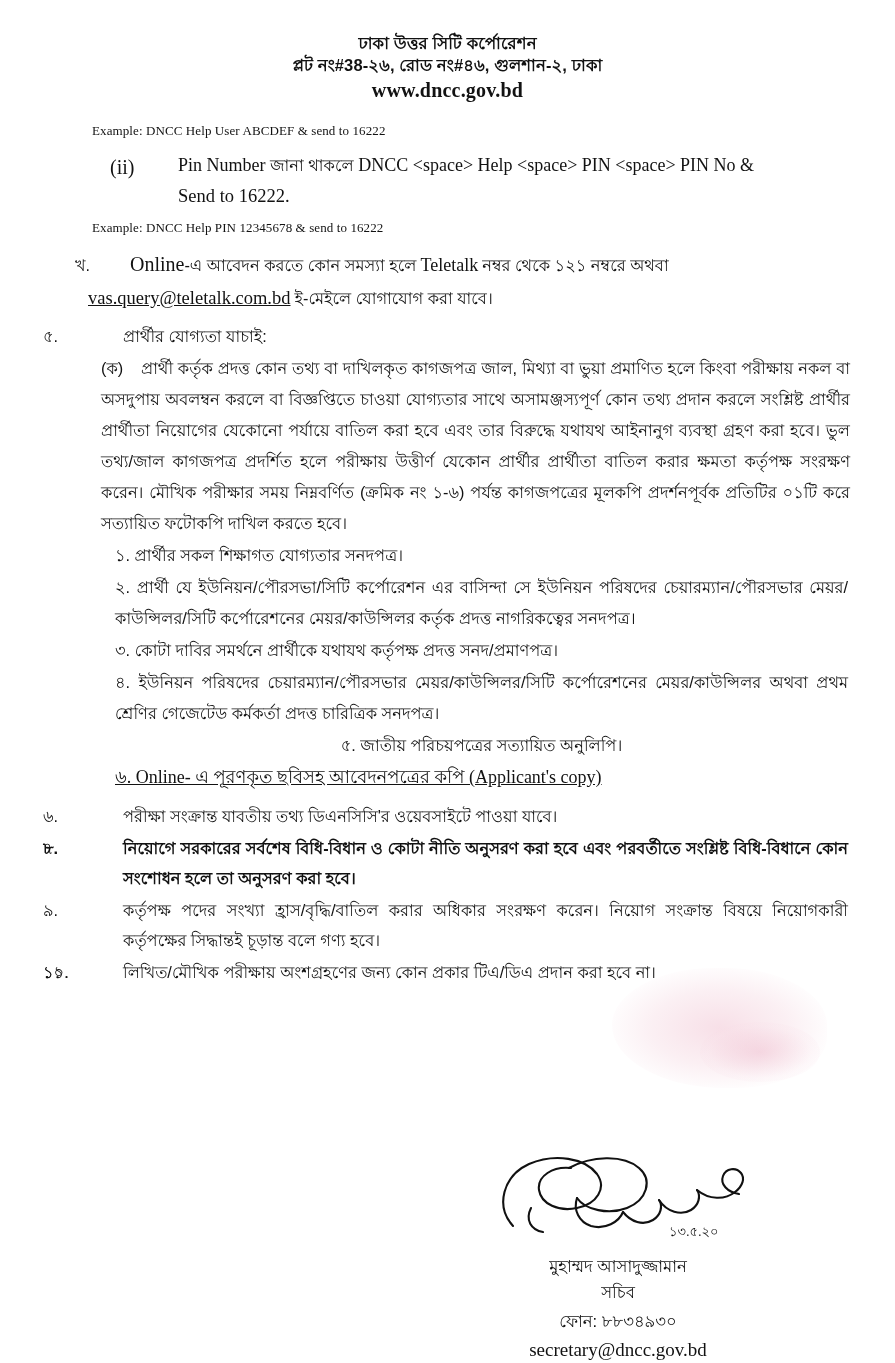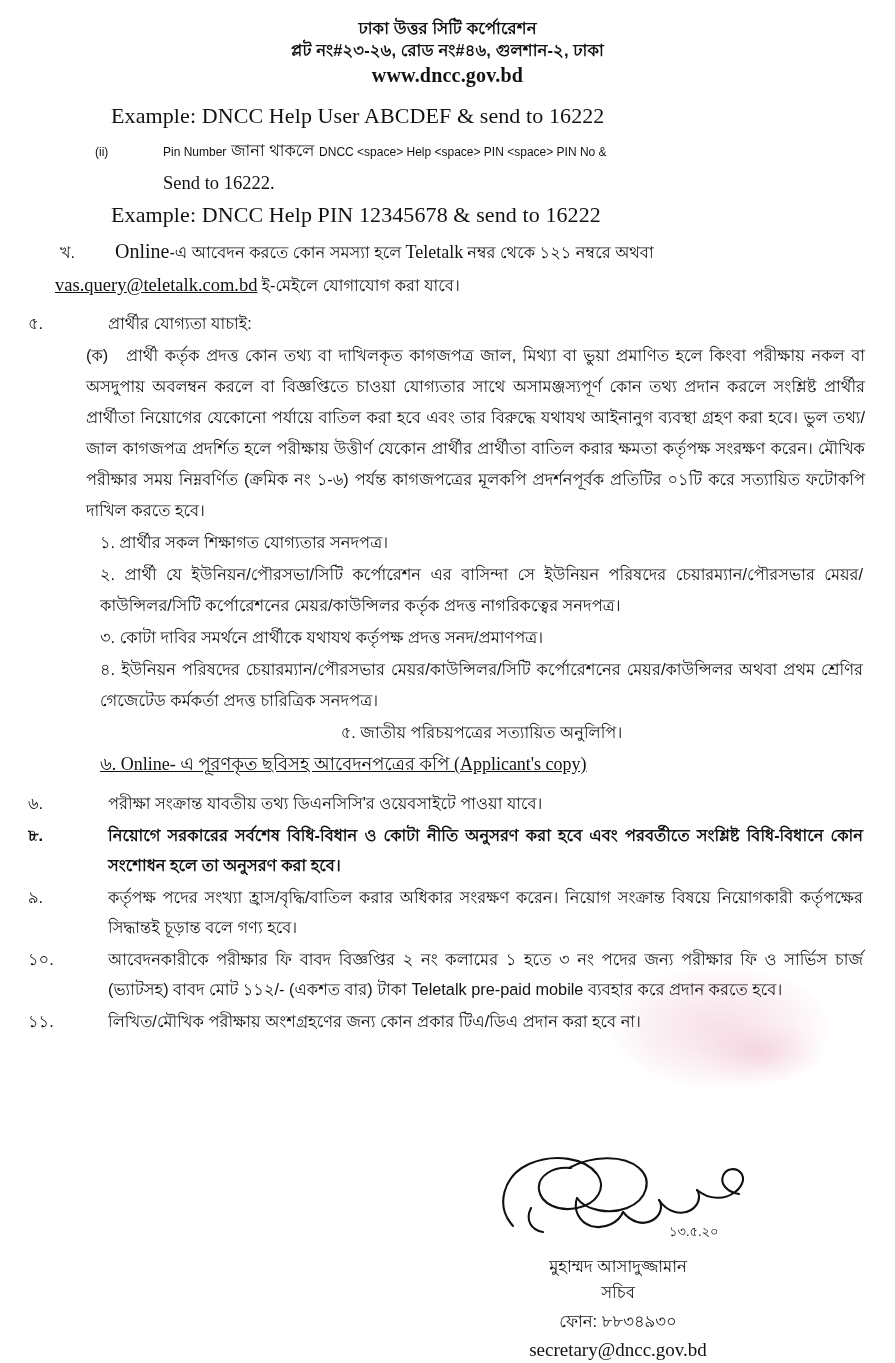--- a/index.html
+++ b/index.html
@@ -45,21 +45,21 @@
                 rgba(231,160,185,0.30) 0%,
                 rgba(246,214,226,0.12) 60%,
                 rgba(255,255,255,0) 100%);
     pointer-events: none;
     z-index: 0;
   }
 
   .page {
     position: relative;
     z-index: 2;
-    padding: 0;
+    padding: 15px;
   }
 
   
   .letterhead {
     text-align: center;
     padding-top: 18px;
   }
   .lh-line1, .lh-line2 {
     font-family: "Liberation Sans", "DejaVu Sans", sans-serif;
     font-weight: bold;
@@ -86,63 +86,63 @@
     font-size: 18px;
     line-height: 30px;
   }
 
   .block { position: relative; }
 
   
   .top-sec { margin-top: 12px; }
 
   .example-line {
-    margin-left: 111px;
-    font-family: "Liberation Serif", "DejaVu Serif", serif;
-    font-size: 22px;
+    margin-left: 77px;
+    font-family: "Liberation Serif", "DejaVu Serif", serif;
+    font-size: 13px;
     line-height: 31px;
     letter-spacing: 0.1px;
   }
 
   .sub-roman {
     position: absolute;
     left: 95px;
     top: 2px;
-    font-family: Liberation Sans, sans-serif;
-    font-size: 12px;
+    font-family: Liberation Serif, serif;
+    font-size: 20px;
     line-height: 31px;
   }
   .sub-body {
     margin-left: 163px;
     font-family: "Liberation Serif", "DejaVu Serif", serif;
     font-size: 18.5px;
     line-height: 31px;
   }
   .mixed {
-    font-family: Liberation Sans, sans-serif;
-    font-size: 12px;
+    font-family: Liberation Serif, serif;
+    font-size: 18px;
   }
 
   
   .kha-row { position: relative; margin-top: 6px; }
   .kha-marker {
     position: absolute;
     left: 60px;
     top: 4px;
     font-family: "Liberation Sans", "DejaVu Sans", sans-serif;
     font-size: 16px;
   }
   .kha-body {
     margin-left: 115px;
     margin-right: 28px;
     line-height: 32px;
     text-align: justify;
   }
   .kha-body2 {
-    margin-left: 55px;
+    margin-left: 73px;
     margin-right: 28px;
     line-height: 32px;
   }
   .u-link {
     text-decoration: underline;
     font-family: "Liberation Serif", "DejaVu Serif", serif;
     font-size: 18.5px;
   }
 
   
@@ -241,21 +241,21 @@
 </head>
 <body>
 
 <div class="scan-blotch"></div>
 <div class="scan-blotch2"></div>
 
 <div class="page">
 
   <div class="letterhead">
     <div class="lh-line1">ঢাকা উত্তর সিটি কর্পোরেশন</div>
-    <div class="lh-line2">প্লট নং#২৩-২৬, রোড নং#৪৬, গুলশান-২, ঢাকা</div>
+    <div class="lh-line2">প্লট নং#38-২৬, রোড নং#৪৬, গুলশান-২, ঢাকা</div>
     <div class="lh-url">www.dncc.gov.bd</div>
   </div>
 
   <div class="top-sec">
 
     <div class="example-line">Example: DNCC Help User ABCDEF &amp; send to 16222</div>
 
     <div class="block" style="margin-top:4px;">
       <span class="sub-roman">(ii)</span>
       <div class="sub-body" style="margin-right:24px;">
@@ -310,21 +310,20 @@
     <div class="body">নিয়োগে সরকারের সর্বশেষ বিধি-বিধান ও কোটা নীতি অনুসরণ করা হবে এবং পরবর্তীতে সংশ্লিষ্ট বিধি-বিধানে কোন সংশোধন হলে তা অনুসরণ করা হবে।</div>
   </div>
 
   <div class="clause">
     <span class="num">৯.</span>
     <div class="body">কর্তৃপক্ষ পদের সংখ্যা হ্রাস/বৃদ্ধি/বাতিল করার অধিকার সংরক্ষণ করেন। নিয়োগ সংক্রান্ত বিষয়ে নিয়োগকারী কর্তৃপক্ষের সিদ্ধান্তই চূড়ান্ত বলে গণ্য হবে।</div>
   </div>
 
   <div class="clause">
     <span class="num">১০.</span>
-    <div class="body">আবেদনকারীকে পরীক্ষার ফি বাবদ বিজ্ঞপ্তির ২ নং কলামের ১ হতে ৩ নং পদের জন্য পরীক্ষার ফি ও সার্ভিস চার্জ (ভ্যাটসহ) বাবদ মোট ১১২/- (একশত বার) টাকা Teletalk pre-paid mobile ব্যবহার করে প্রদান করতে হবে।</div>
   </div>
 
   <div class="clause">
     <span class="num">১১.</span>
     <div class="body nojust">লিখিত/মৌখিক পরীক্ষায় অংশগ্রহণের জন্য কোন প্রকার টিএ/ডিএ প্রদান করা হবে না।</div>
   </div>
 
 
 </div>
 

